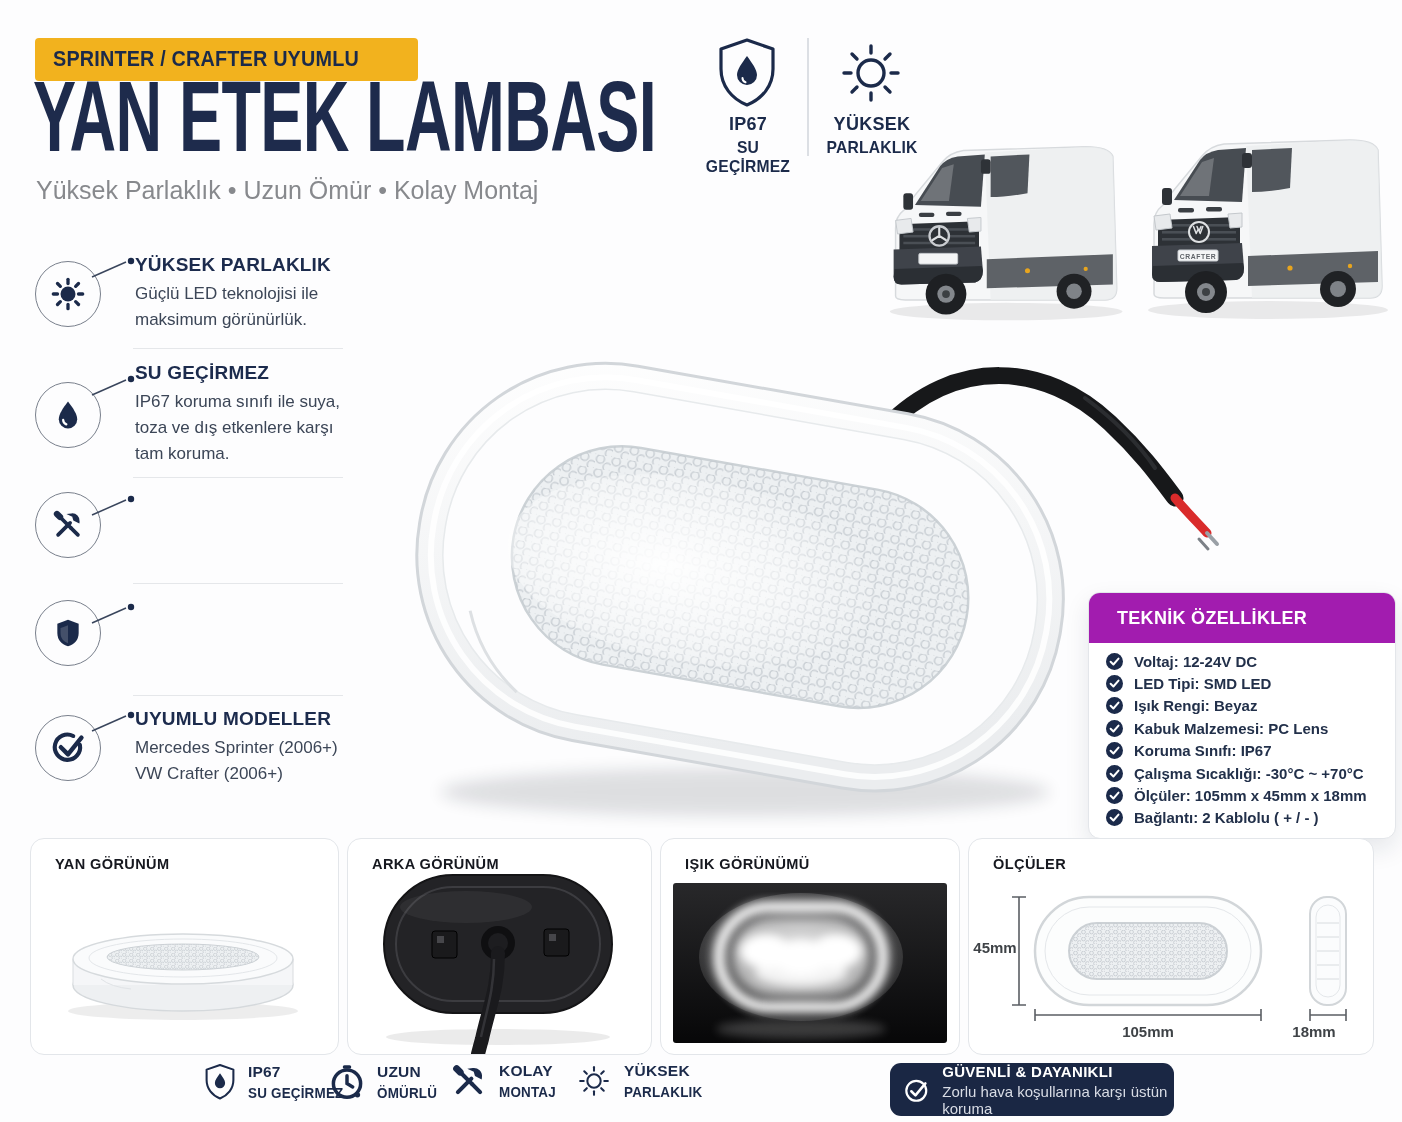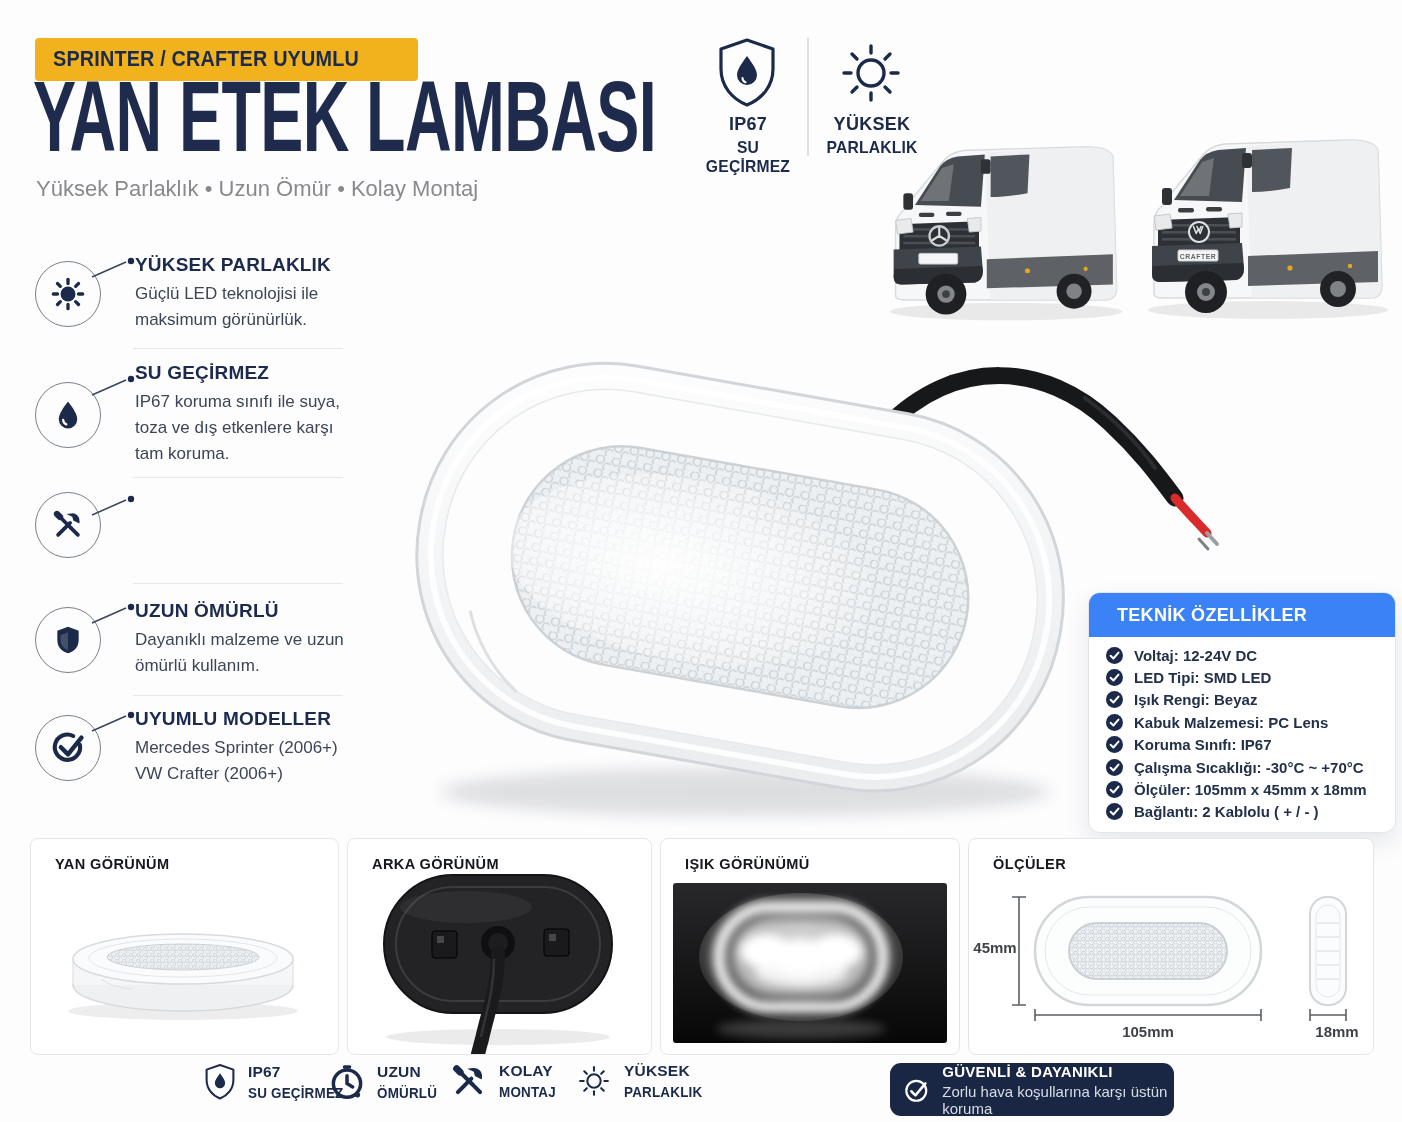--- a/index.html
+++ b/index.html
@@ -7,50 +7,50 @@
         font-family:"Liberation Sans",sans-serif;color:#1b2a4a;}
   .abs{position:absolute;}
 
   
   .hero-badge{position:absolute;left:35px;top:38px;background:#f2b21e;border-radius:4px;
     padding:8px 25px 9px 18px;}
   .hero-badge span{display:inline-block;font-size:22px;font-weight:800;color:#1b2a4a;
     transform:scaleX(.9);transform-origin:left center;letter-spacing:.2px;white-space:nowrap;}
   .page-title{position:absolute;left:33px;top:64px;font-size:101px;line-height:1.04;font-weight:900;
     color:#1e2b4c;transform:scaleX(.64);transform-origin:left top;letter-spacing:-1px;white-space:nowrap;}
-  .page-subtitle{position:absolute;left:36px;top:176px;font-size:22px;font-weight:500;color:#87898d;}
+  .page-subtitle{position:absolute;left:36px;top:176px;font-size:25px;font-weight:500;color:#87898d;}
 
   
   .tb-text{position:absolute;text-align:center;font-weight:800;color:#1b2a4a;}
   .tb-l1{font-size:18px;letter-spacing:.3px;}
   .tb-l2{font-size:16.5px;letter-spacing:.2px;transform:scaleX(.95);}
   .v-divider{position:absolute;left:807px;top:38px;width:2px;height:118px;background:#dcdfe4;}
 
   
   .feature{position:absolute;left:35px;width:314px;display:flex;align-items:center;}
   .fcircle{flex:none;width:64px;height:64px;border:1.6px solid #79808c;border-radius:50%;
     display:flex;align-items:center;justify-content:center;margin-right:34px;background:#fdfdfe;}
   .ftext{flex:1;}
   .ftitle{font-size:19px;font-weight:800;color:#1c2b4d;letter-spacing:.2px;margin-bottom:5px;}
   .fdesc{font-size:17px;line-height:26px;color:#3c4657;white-space:pre-line;}
   .fdivider{position:absolute;left:133px;width:210px;height:1px;background:#e5e7ea;}
   .connector{position:absolute;pointer-events:none;}
 
   
   .specs{position:absolute;left:1088px;top:592px;width:306px;border-radius:12px;background:#ffffff;
     border:1px solid #e3e6ea;box-shadow:0 10px 24px rgba(20,35,63,.10);overflow:hidden;}
-  .specs-header{height:44px;background:#3b82f6;color:#ffffff;font-size:18px;font-weight:800;
+  .specs-header{height:50px;background:#a21caf;color:#ffffff;font-size:18px;font-weight:800;
     letter-spacing:.3px;display:flex;align-items:center;padding-left:28px;}
   .specs-body{padding:7px 14px 9px 17px;}
   .spec-row{display:flex;align-items:center;gap:11px;height:22.4px;}
   .spec-text{font-size:15px;font-weight:600;color:#22304a;white-space:nowrap;}
 
   
   .vcard{position:absolute;top:838px;height:215px;background:#ffffff;border:1.5px solid #e3e6ea;
-    border-radius:8px;overflow:hidden;}
+    border-radius:14px;overflow:hidden;}
   .vcard-title{position:absolute;left:24px;top:16px;font-size:15px;font-weight:800;color:#16181f;
     letter-spacing:.4px;transform:scaleX(.97);transform-origin:left center;white-space:nowrap;}
   .dim-label{position:absolute;font-size:15px;font-weight:600;color:#3f4347;text-align:center;}
 
   
   .bbadge{position:absolute;top:1062px;display:flex;align-items:center;gap:11px;}
   .bb-text .l1{font-size:15.5px;font-weight:800;color:#1b2a4a;letter-spacing:.2px;}
   .bb-text .l2{font-size:14px;font-weight:700;color:#1b2a4a;letter-spacing:.2px;margin-top:4px;
     transform:scaleX(.96);transform-origin:left center;white-space:nowrap;}
 
@@ -213,24 +213,20 @@
   </div>
   <div class="fdivider" style="top:583px"></div>
 
   <div class="feature" style="top:600px">
     <div class="fcircle">
       <svg width="32" height="32" viewBox="0 0 24 24">
         <path d="M12 2 L20 5 V12 C20 17.5 16.5 20.8 12 22 C7.5 20.8 4 17.5 4 12 V5 Z" fill="#1b2a4a"></path>
         <path d="M8.2 7.6 L12 6.2 V19.6 C9 18.6 6.4 16.2 6.4 12 V8.3 Z" fill="#ffffff" opacity=".18"></path>
       </svg>
     </div>
-    <div class="ftext">
-      <div class="ftitle">UZUN ÖMÜRLÜ</div>
-      <div class="fdesc">Dayanıklı malzeme ve uzun ömürlü kullanım.</div>
-    </div>
     <svg class="connector" style="left:55px;top:2px" width="46" height="24" viewBox="0 0 46 24">
       <line x1="2" y1="21" x2="36" y2="6" stroke="#39455c" stroke-width="1.5"></line>
       <circle cx="41" cy="5" r="3.2" fill="#1b2a4a"></circle>
     </svg>
   </div>
   <div class="fdivider" style="top:695px"></div>
 
   <div class="feature" style="top:708px">
     <div class="fcircle">
       <svg width="38" height="38" viewBox="0 0 24 24">
@@ -446,21 +442,21 @@
       <rect x="66" y="58" width="226" height="108" rx="54" fill="#fcfdfd" stroke="#d2d6d9" stroke-width="2.5"></rect>
       <rect x="76" y="68" width="206" height="88" rx="44" fill="none" stroke="#e4e7ea"></rect>
       <rect x="100" y="84" width="158" height="56" rx="28" fill="#edf0f2" stroke="#ccd1d5" stroke-width="2"></rect>
       <rect x="100" y="84" width="158" height="56" rx="28" fill="url(#cellsD)"></rect>
       <rect x="341" y="58" width="36" height="108" rx="17" fill="#fbfcfd" stroke="#d2d6d9" stroke-width="2"></rect>
       <rect x="347" y="66" width="24" height="92" rx="12" fill="none" stroke="#e4e7ea"></rect>
       <path d="M348,84 h22 M348,98 h22 M348,112 h22 M348,126 h22 M348,140 h22" stroke="#d8dcdf"></path>
     </svg>
     <div class="dim-label" style="left:4px;top:100px;width:44px">45mm</div>
     <div class="dim-label" style="left:139px;top:184px;width:80px">105mm</div>
-    <div class="dim-label" style="left:344px;top:184px;width:48px">18mm</div>
+    <div class="dim-label" style="left:321px;top:184px;width:48px">18mm</div>
   </div>
 
   <div class="bbadge" style="left:203px">
     <svg width="34" height="40" viewBox="0 0 66 74">
       <path d="M33 4 L59 13 V33 C59 50 48 63 33 69 C18 63 7 50 7 33 V13 Z" fill="none" stroke="#1b2a4a" stroke-width="4" stroke-linejoin="round"></path>
       <path d="M33 20 C28 27 23 33.5 23 39 a10 10 0 0 0 20 0 C43 33.5 38 27 33 20 Z" fill="#1b2a4a"></path>
     </svg>
     <div class="bb-text">
       <div class="l1">IP67</div>
       <div class="l2">SU GEÇİRMEZ</div>

